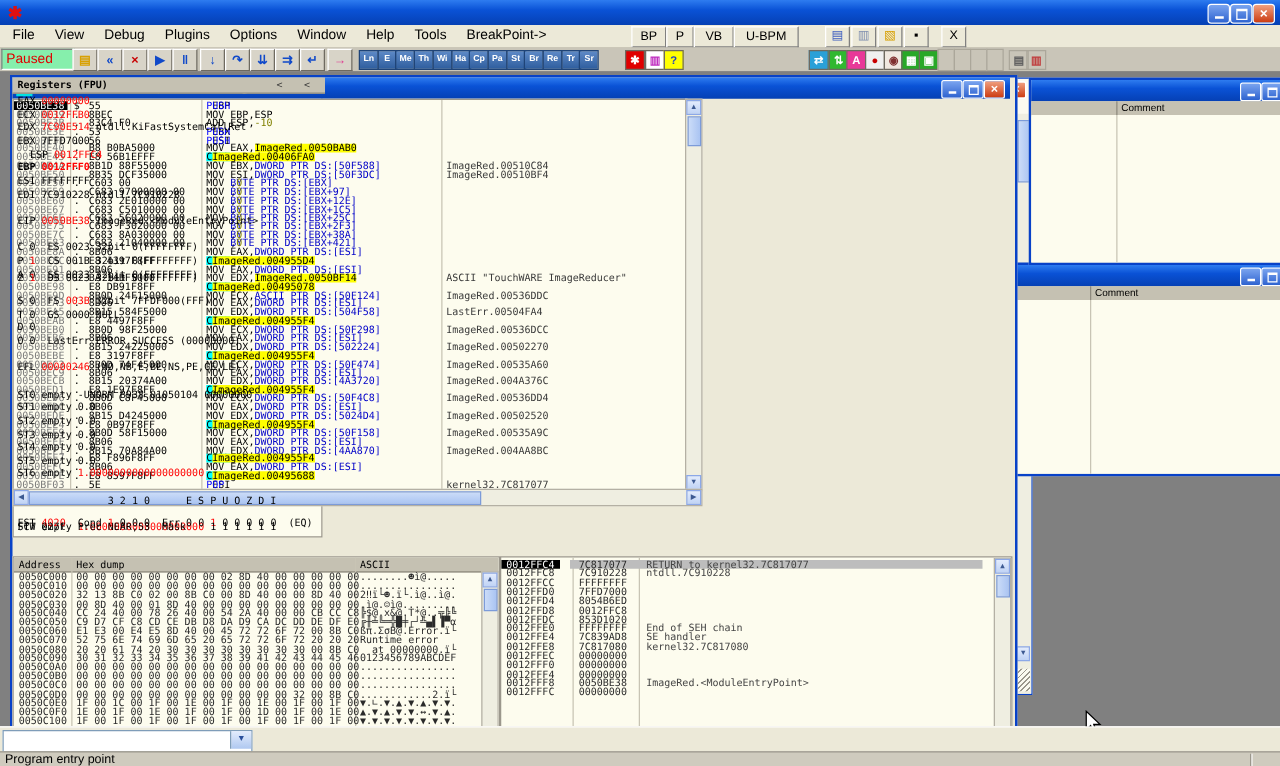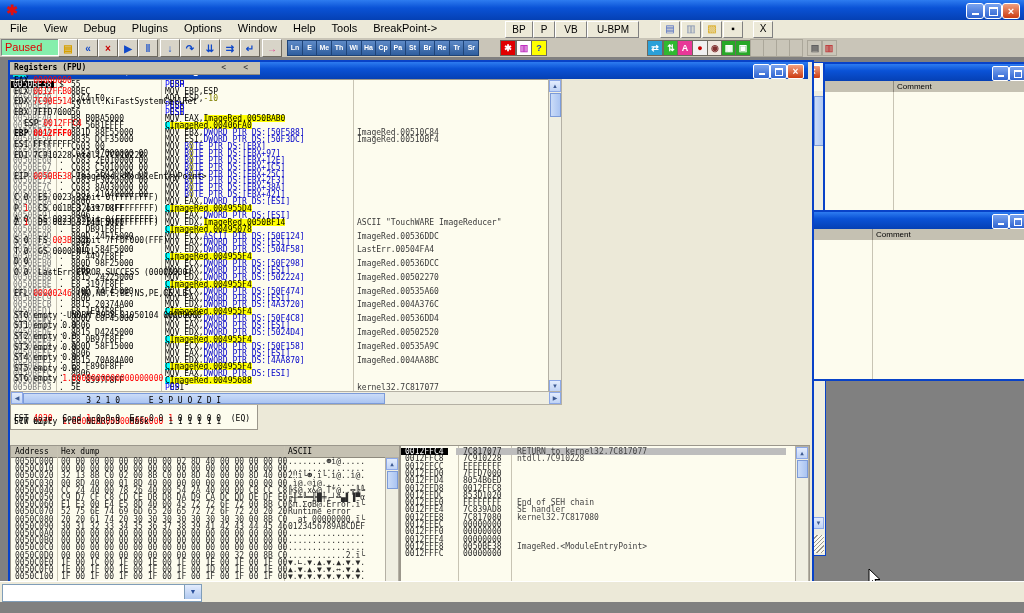--- a/index.html
+++ b/index.html
@@ -468,13 +468,17 @@
     </svg>
   </div>
 
   <div id="cmdrow">
     <div id="combo">
       <input type="text" value="" style="">
       <div id="combo-btn">▼</div>
     </div>
   </div>
 
+  <div id="statusbar">
+    <span id="status-text">Program entry point</span>
+    <div class="sdiv" style="left:1000px"></div>
+  </div>
 </div>
 
 </body></html>

